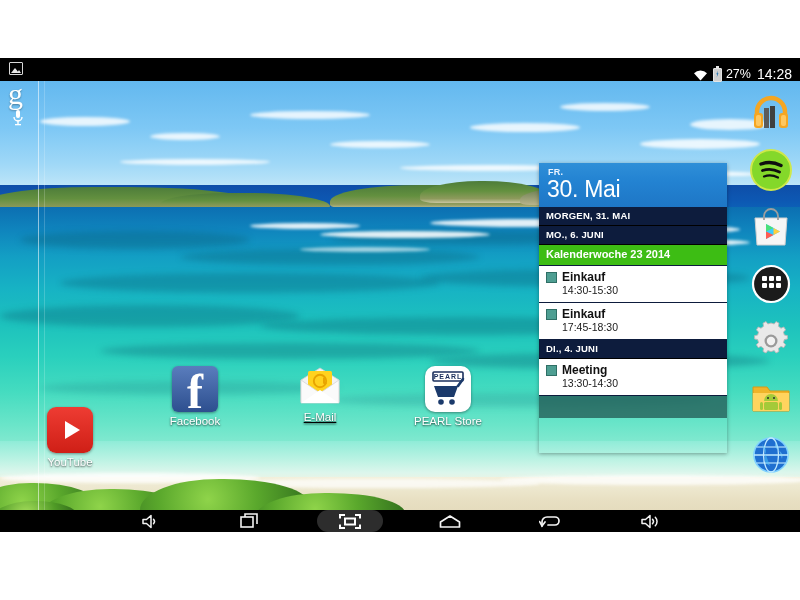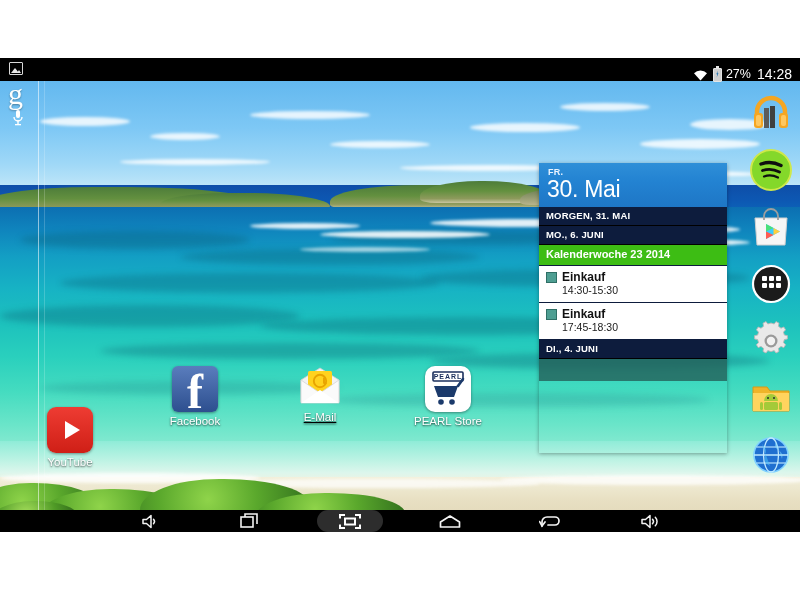--- a/index.html
+++ b/index.html
@@ -616,20 +616,25 @@
           <div class="ev-title">Einkauf</div>
           <div class="ev-time">14:30-15:30</div>
         </div>
         <div class="cal-event">
           <span class="ev-swatch" style="background: rgb(78, 158, 146);"></span>
           <div class="ev-title">Einkauf</div>
           <div class="ev-time">17:45-18:30</div>
         </div>
 
         <div class="cal-daybar">DI., 4. JUNI</div>
+        <div class="cal-event">
+          <span class="ev-swatch" style="background: rgb(78, 158, 146);"></span>
+          <div class="ev-title">Meeting</div>
+          <div class="ev-time">13:30-14:30</div>
+        </div>
 
         <div id="cal-footer"></div>
       </div>
 
     </div>
 
     <div id="status-bar">
       <div id="status-left">
         <div class="sb-image-icon"></div>
       </div>

